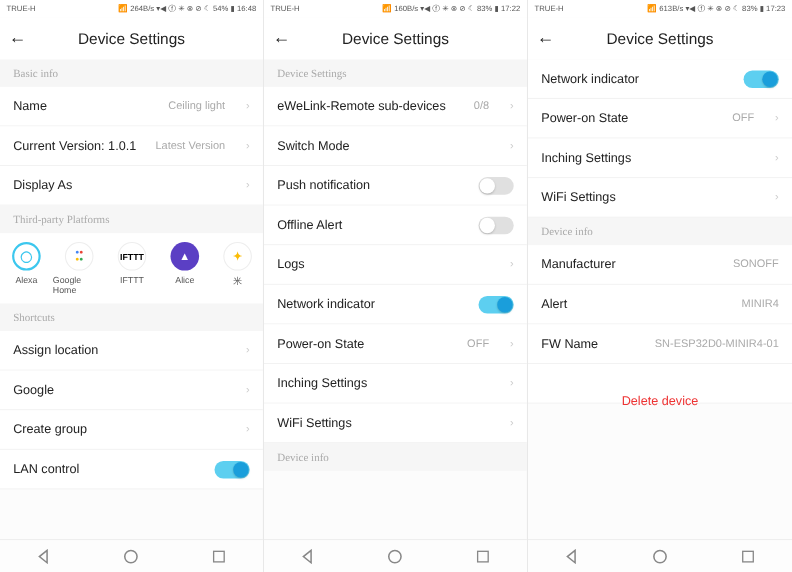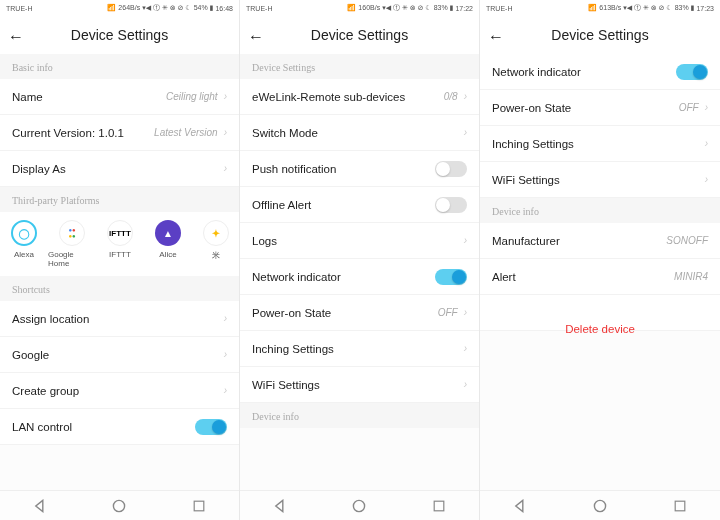--- a/index.html
+++ b/index.html
@@ -8,21 +8,21 @@
   .panel:last-child { border-right: none; }
   .status-bar { height: 16px; display: flex; align-items: center; justify-content: space-between; padding: 0 6px; font-size: 7px; color: #555; background:#fff;}
   .status-left { display:flex; align-items:center; gap:2px;}
   .status-right { display:flex; align-items:center; gap:2px;}
   .header { height: 38px; display: flex; align-items: center; padding: 0 8px; background: #fff; }
   .back { width: 20px; font-size: 16px; color: #222; }
   .title { flex: 1; text-align: center; font-size: 14px; font-weight: 500; color: #222; margin-left: -20px; }
   .section-label { font-size: 10px; color: #aaa; padding: 8px 12px 6px; background: #f6f6f6; font-family: Liberation Serif, serif; }
   .row { display: flex; align-items: center; justify-content: space-between; padding: 0 12px; height: 36px; background: #fff; border-bottom: 1px solid #f2f2f2; }
   .row-label { font-size: 11.5px; color: #222; }
-  .row-value { font-size: 10px; color: #aaa; display:flex; align-items:flex-start; gap:6px;font-style:italic;}
+  .row-value { font-size: 10px; color: #aaa; display:flex; align-items:flex-start; gap:19px;}
   .chev { color: #ccc; font-size: 10px; }
   .platforms { display:flex; justify-content:flex-start; gap:0; background:#fff; padding:8px 0 8px 0; overflow:hidden;}
   .plat { width:48px; display:flex; flex-direction:column; align-items:center; gap:4px; font-size:8px; color:#555; flex-shrink:0;}
   .plat .ico { width:26px; height:26px; border-radius:50%; display:flex; align-items:center; justify-content:center; font-size:10px; font-weight:700;}
   .toggle { width: 32px; height: 16px; border-radius: 10px; position: relative; }
   .toggle.on { background: #5dcff0; }
   .toggle.off { background: #e0e0e0; }
   .toggle::after { content:""; position:absolute; width:14px; height:14px; border-radius:50%; background:#fff; top:1px; box-shadow:0 1px 2px rgba(0,0,0,.2);}
   .toggle.on::after { right:1px; background:#1a9edb;}
   .toggle.off::after { left:1px; }
@@ -292,20 +292,26 @@
           <span>SONOFF</span>
         </div>
       </div>
       <div class="row">
         <div class="row-label">Alert</div>
         <div class="row-value">
           <span>MINIR4</span>
         </div>
       </div>
       <div class="row">
+        <div class="row-label">FW Name</div>
+        <div class="row-value">
+          <span>SN-ESP32D0-MINIR4-01</span>
+        </div>
+      </div>
+      <div class="row">
         <div class="row-label danger" style="width:100%">Delete device</div>
       </div>
     </div>
     <div class="navbar">
       <div class="nav-btn">
         <svg width="14" height="14" viewBox="0 0 10 10">
           <path d="M7 1 L2 5 L7 9 Z" fill="none" stroke="#888" stroke-width="1"></path>
         </svg>
       </div>
       <div class="nav-btn">

